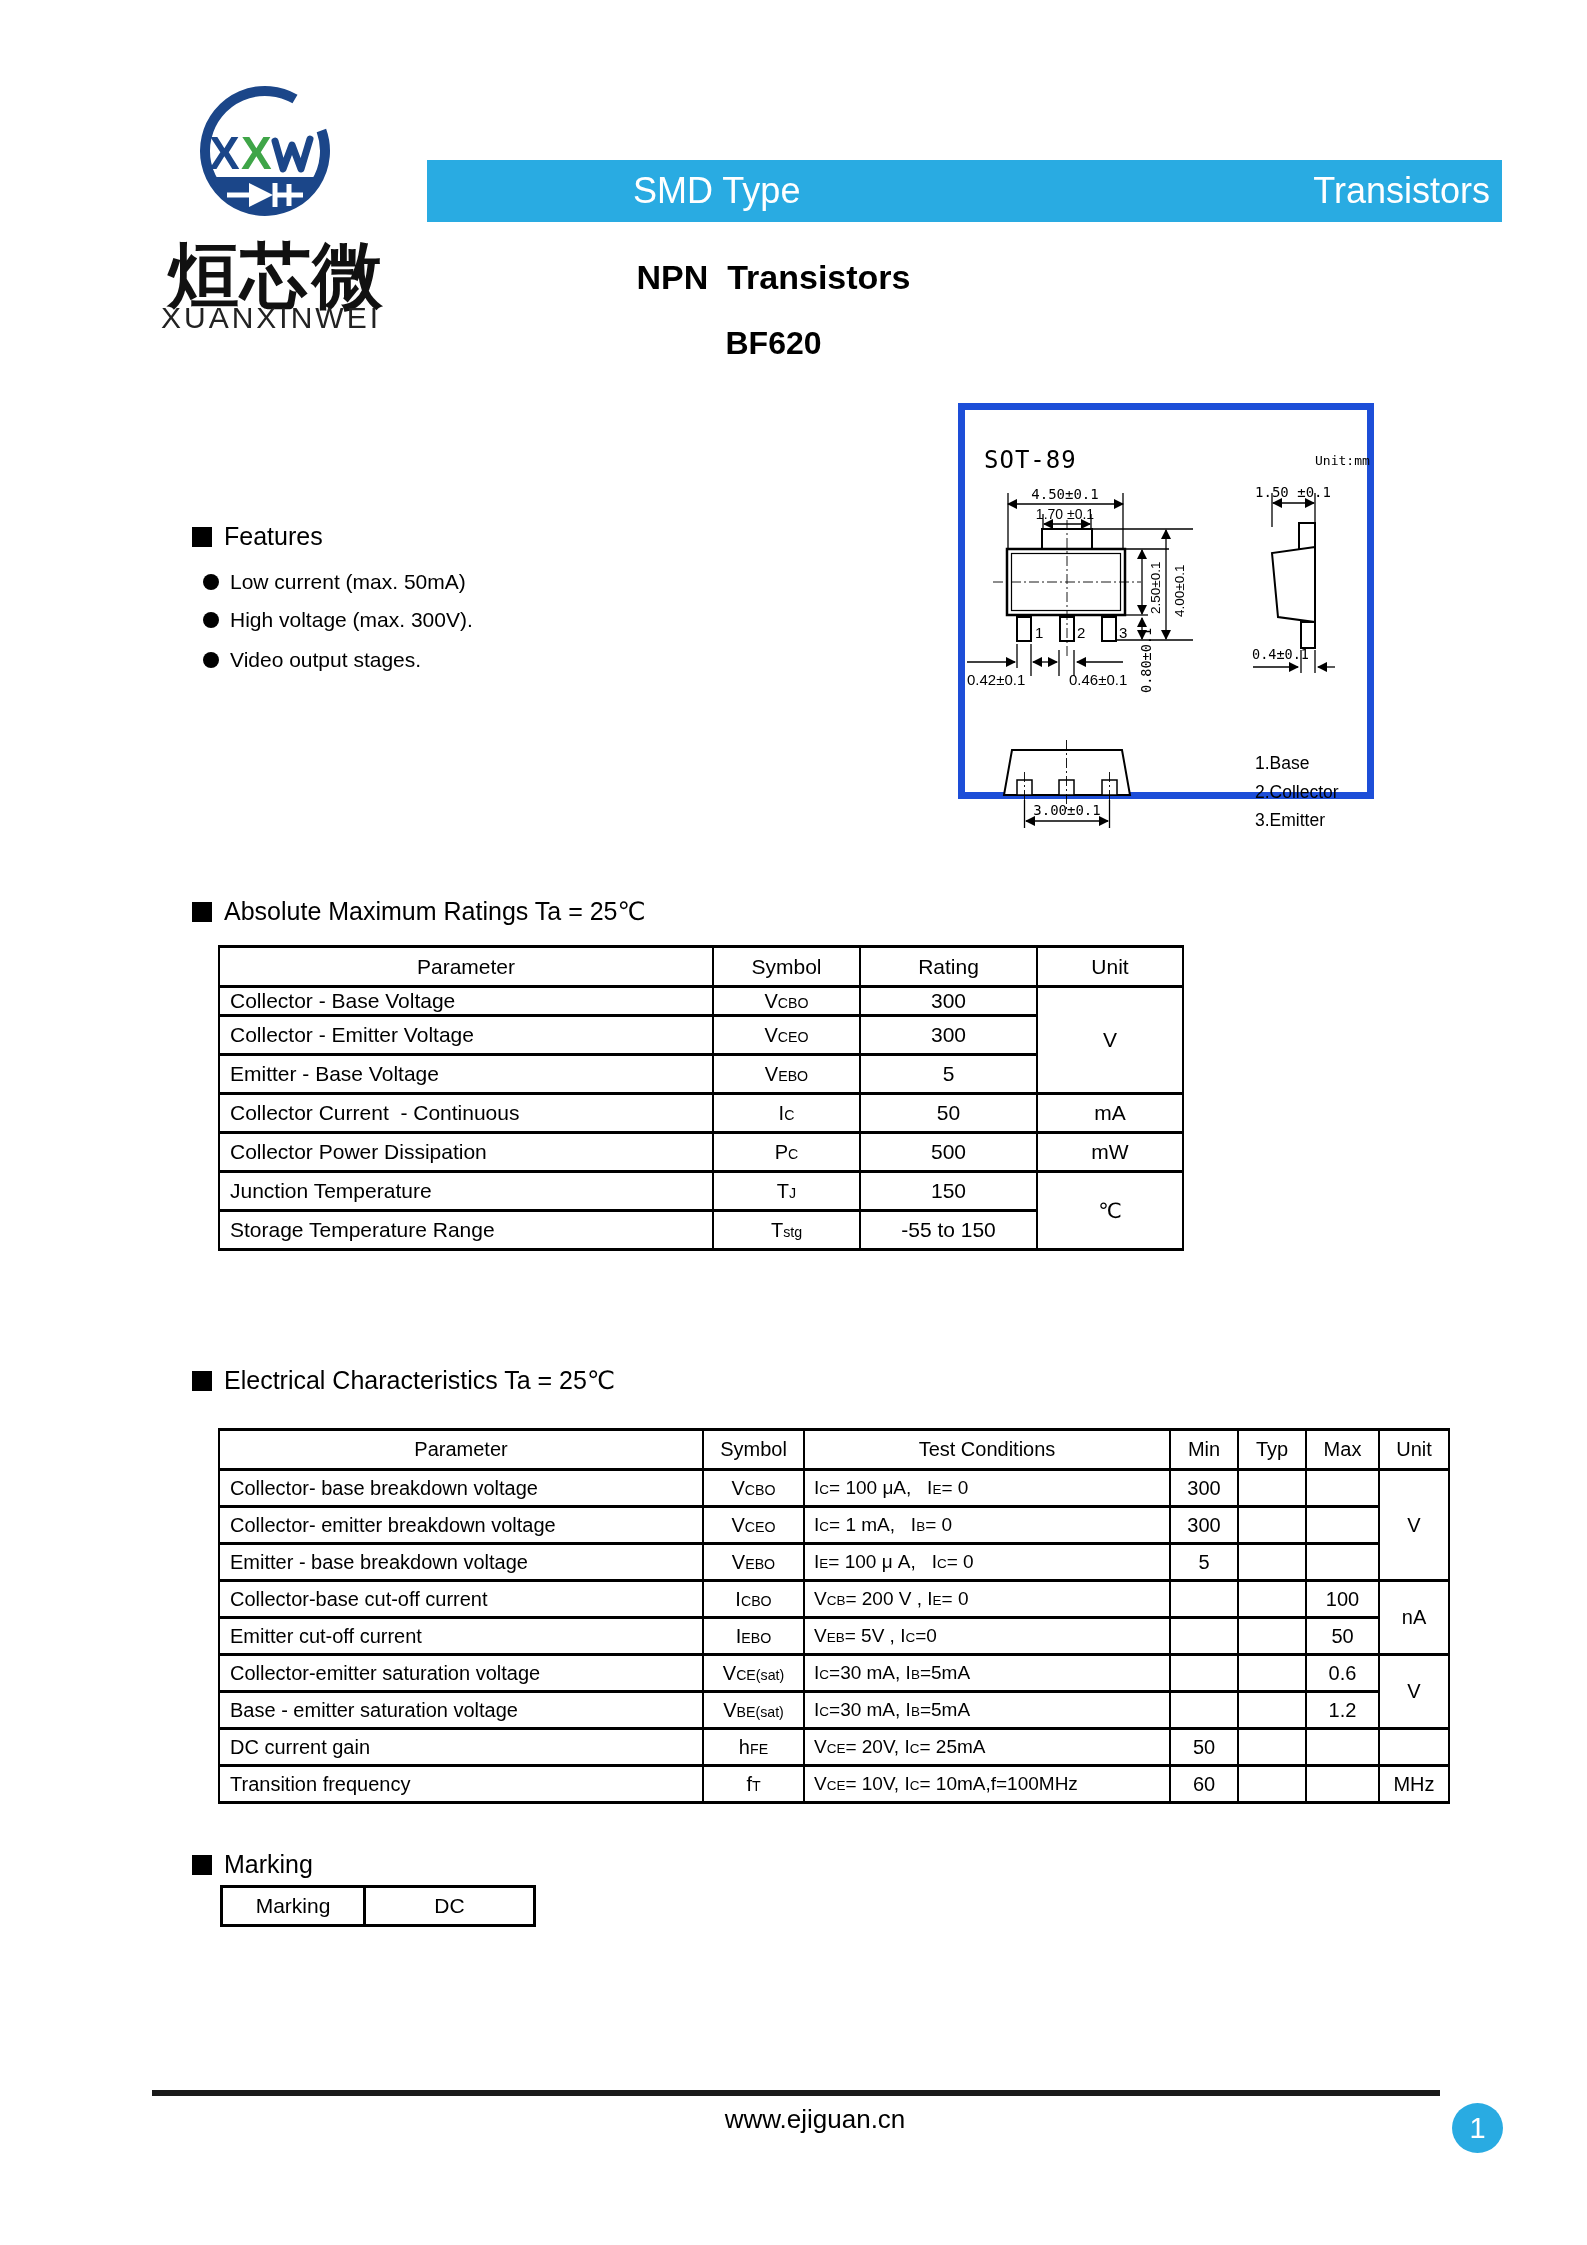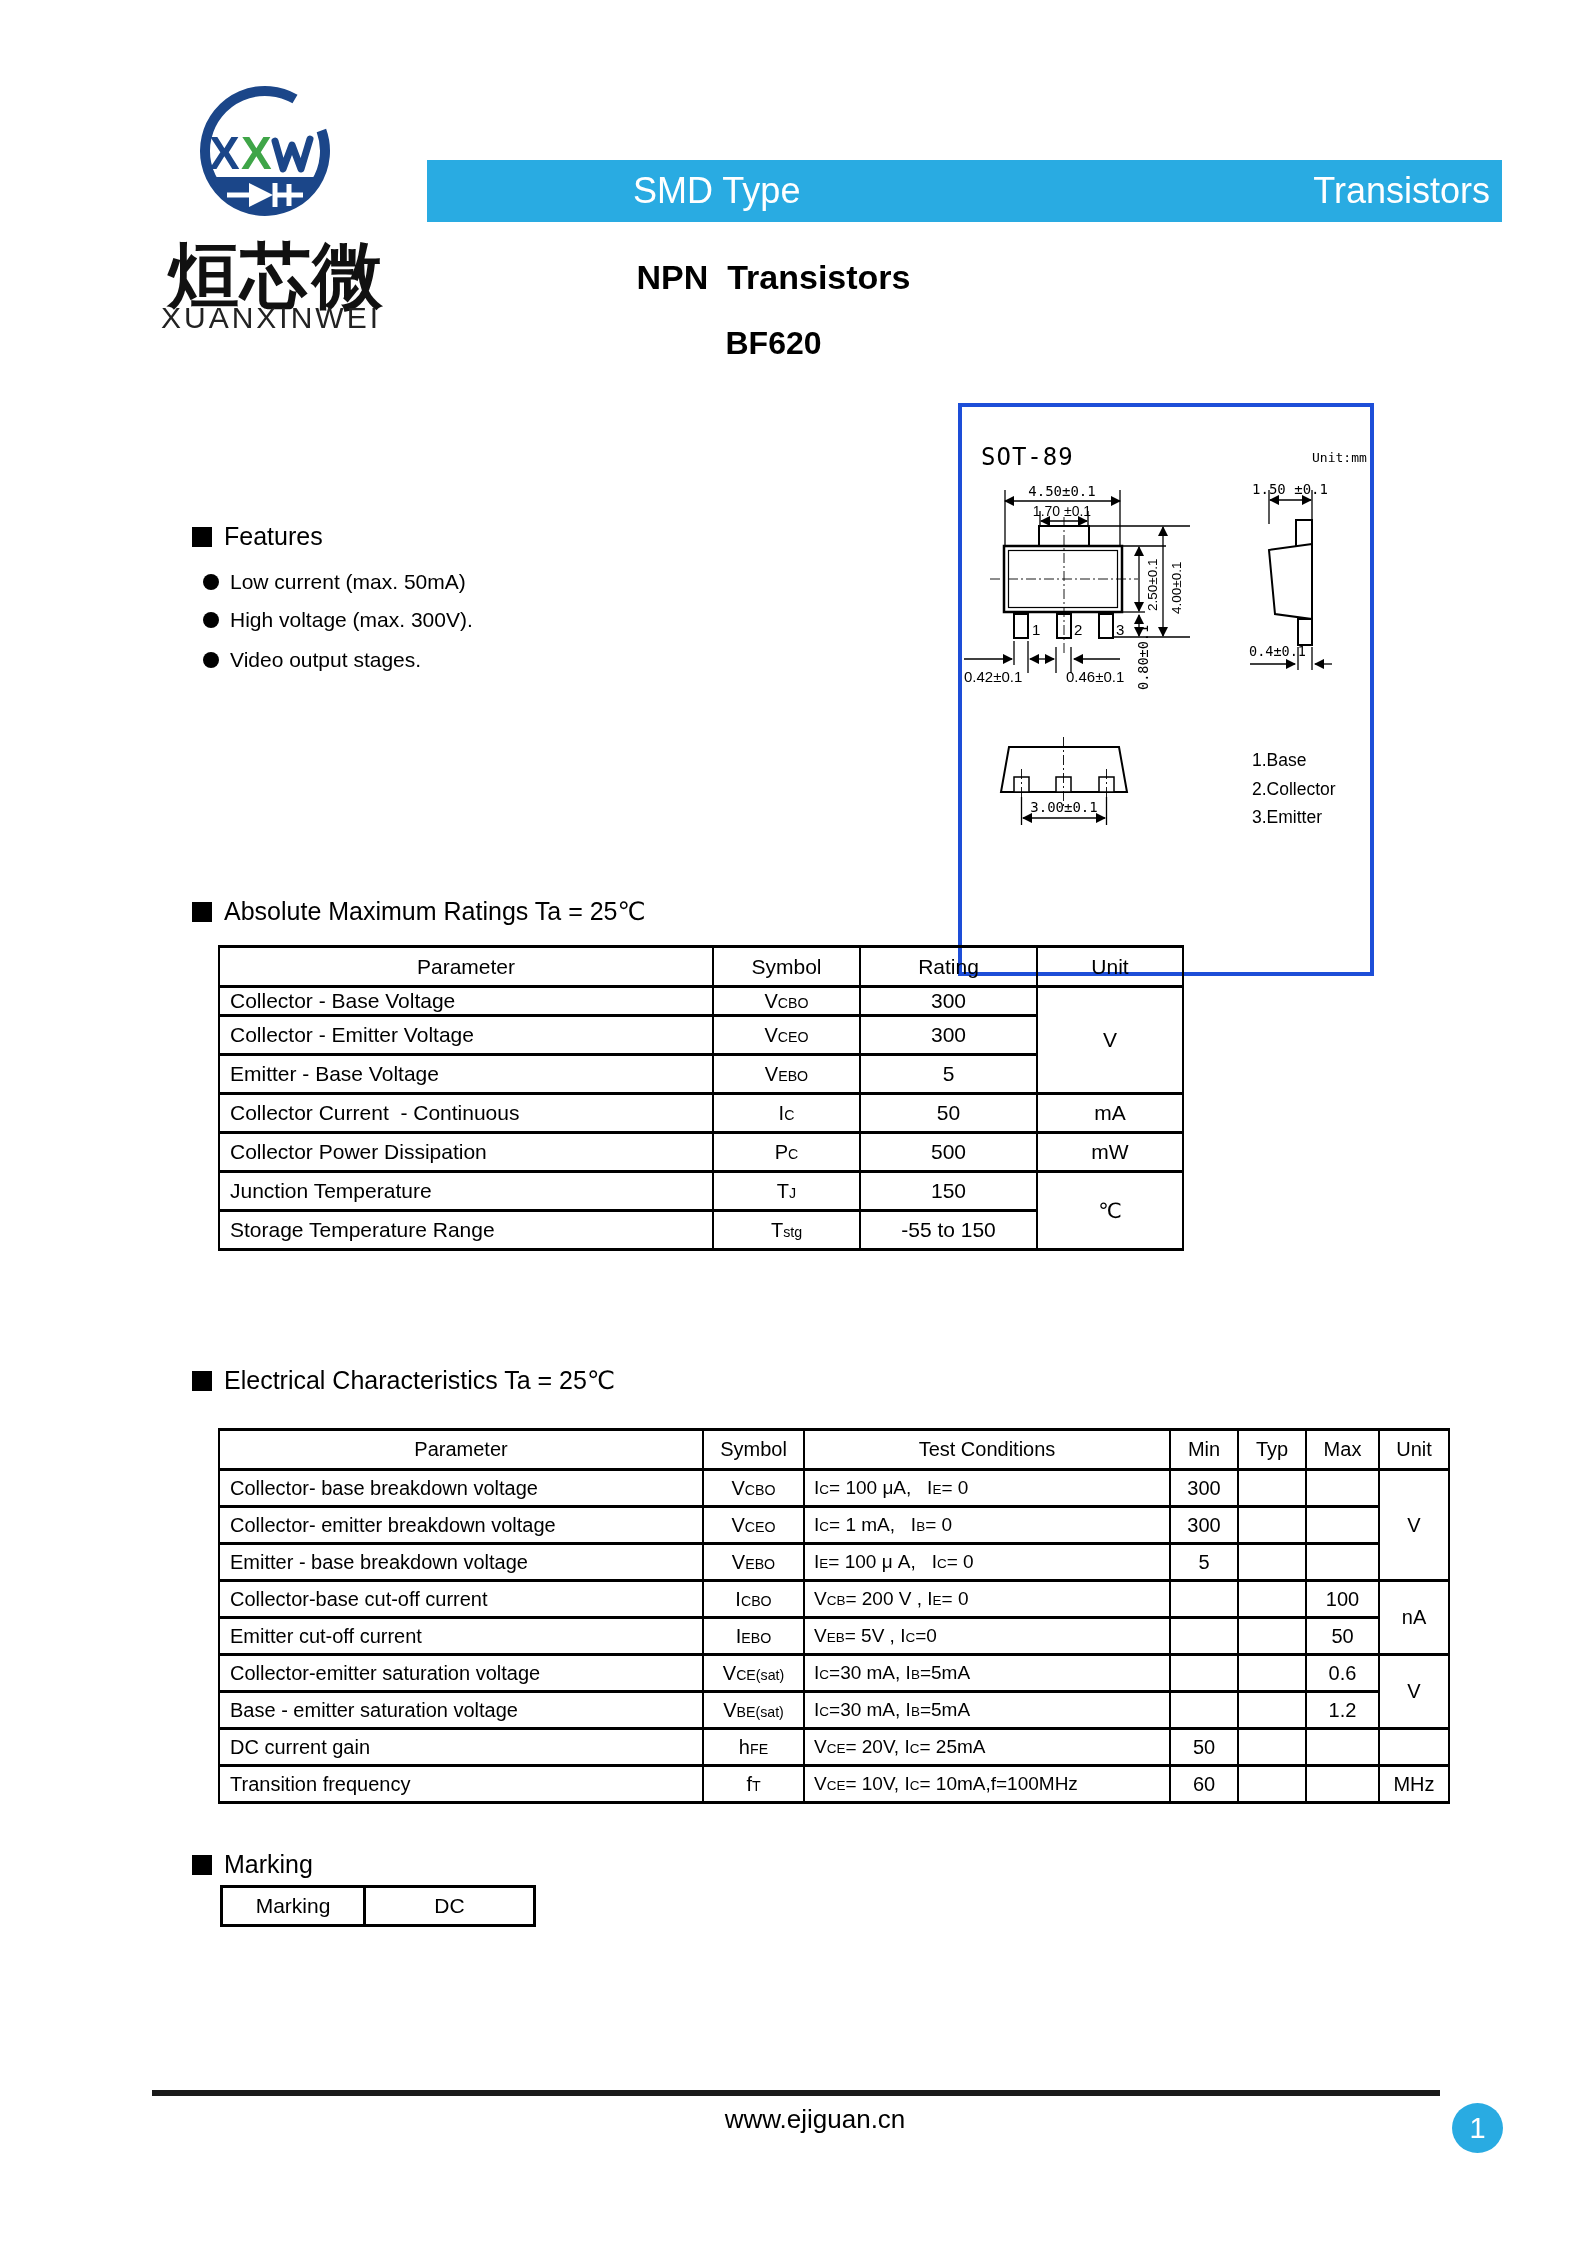--- a/index.html
+++ b/index.html
@@ -20,21 +20,21 @@
             align-items:center; justify-content:space-between;
             padding-left:206px; padding-right:12px; }
   .banner span { color:#fff; font-size:36px; }
 
   
   .title-block { left:0; top:258px; width:1547px; text-align:center; }
   .title-l1 { font-size:34px; font-weight:700; white-space:pre; }
   .title-l2 { font-size:32px; font-weight:700; margin-top:28px; }
 
   
-  .pkg-box { left:958px; top:403px; width:416px; height:573px; border:4px solid #1d4ed8; }
+  .pkg-box { left:958px; top:403px; width:416px; height:396px; border:7px solid #1d4ed8; }
   .pkg-svg text { fill:#000; }
   .t-mono { font-family:"DejaVu Sans Mono","Liberation Mono",monospace; }
   .t-sans { font-family:"Liberation Sans","DejaVu Sans",sans-serif; }
   .ln { stroke:#000; stroke-width:1.3; fill:none; }
   .cl { stroke:#000; stroke-width:0.9; fill:none; stroke-dasharray:10 3 2 3; }
   .shape { stroke:#000; fill:#fff; }
 
   
   .sec-head { display:flex; align-items:center; gap:12px; font-size:25px; }
   .sq-icon { width:20px; height:20px; background:#000; flex:0 0 auto; }

